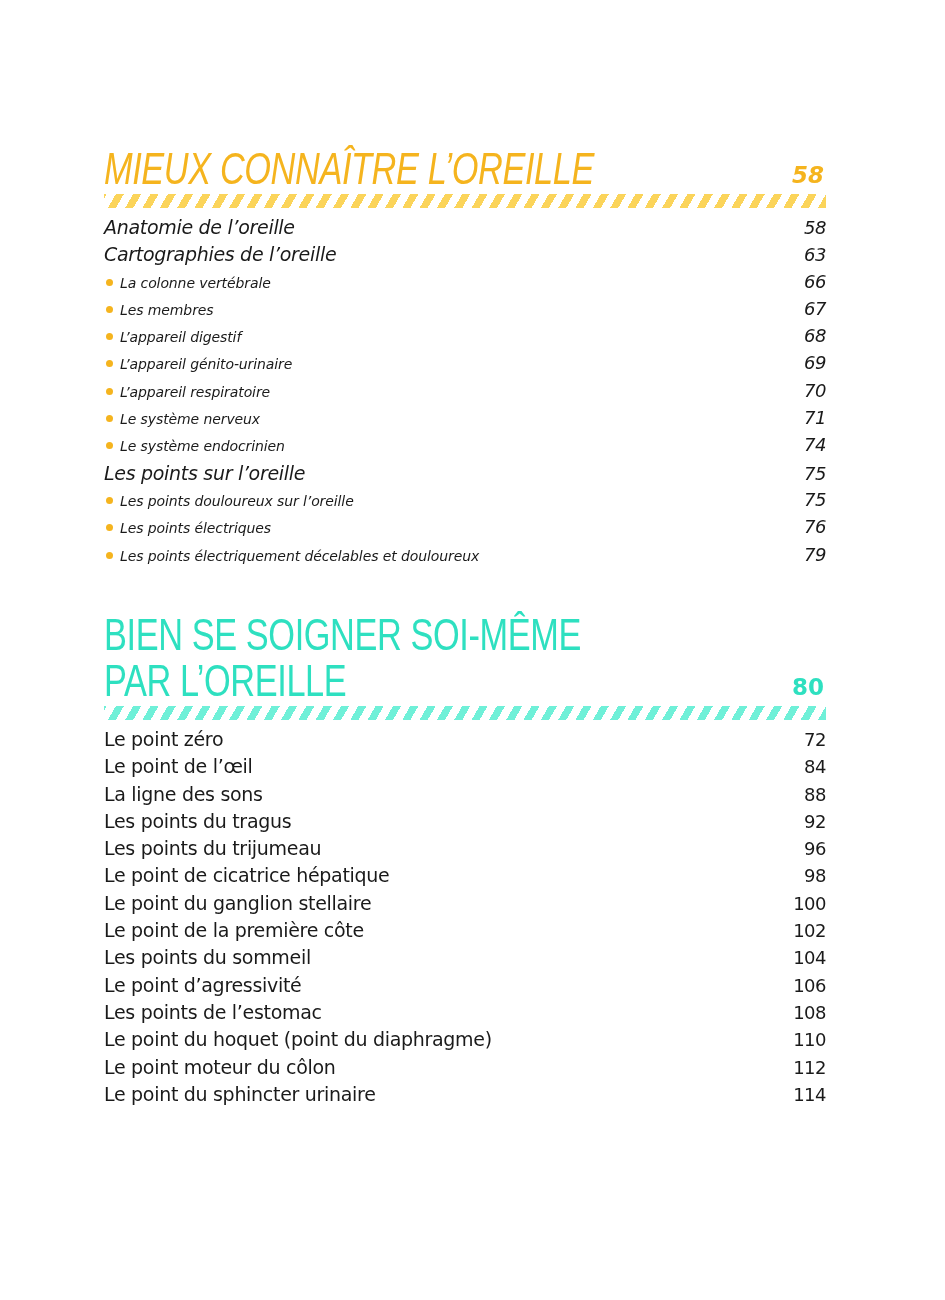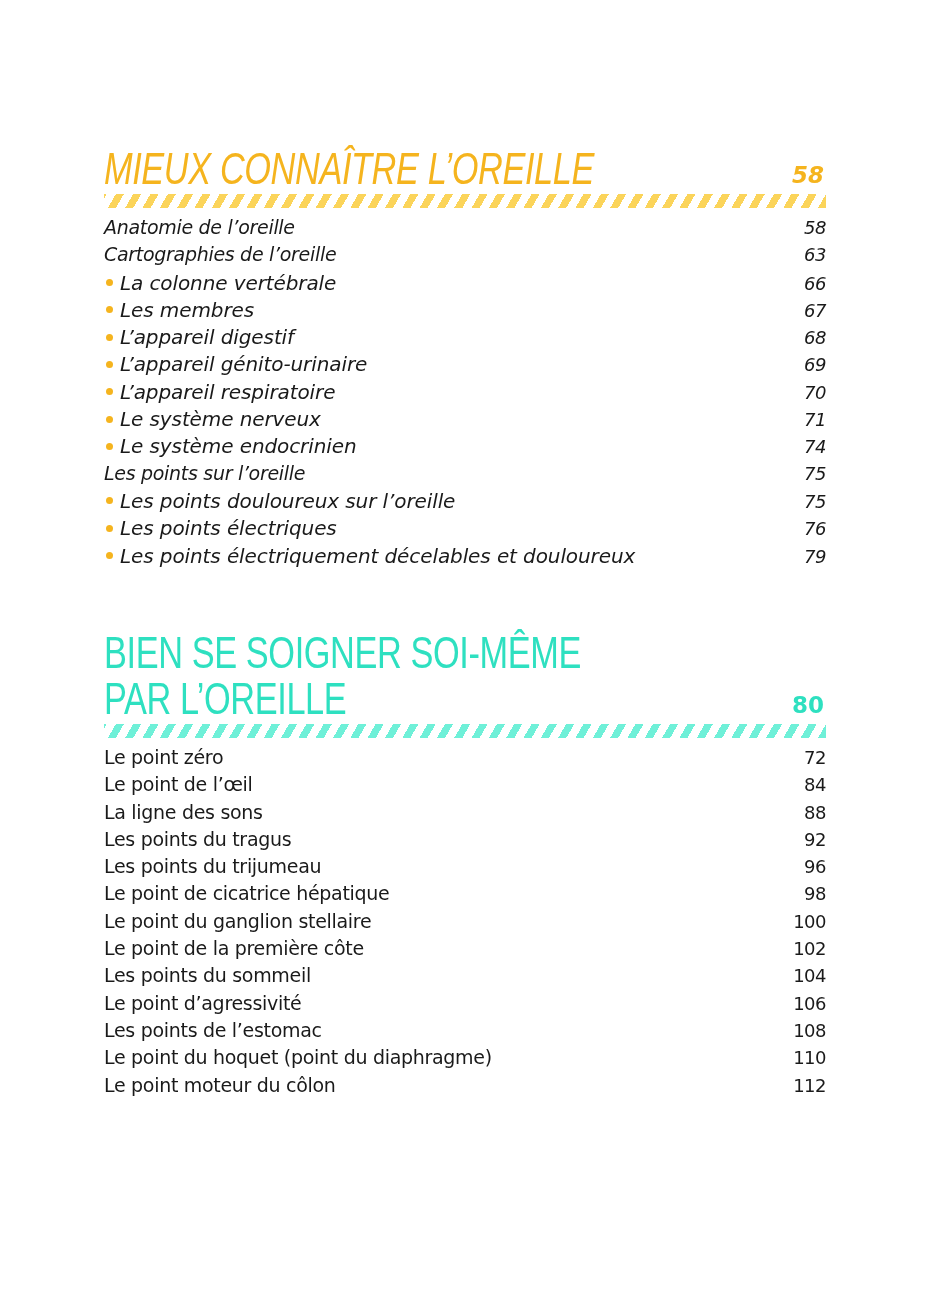--- a/index.html
+++ b/index.html
@@ -1,38 +1,38 @@
 <!DOCTYPE html>
 <html><head>
 <meta charset="utf-8">
 <style>
   html, body { margin: 0; padding: 0; background: #ffffff; }
   body { width: 945px; height: 1300px; position: relative; overflow: hidden;
          font-family: "DejaVu Sans", sans-serif; color: #1a1a1a; }
   .section { position: absolute; left: 104px; width: 722px; }
   .sec1 { top: 146px; font-style: italic; }
-  .sec2 { top: 630px; }
+  .sec2 { top: 612px; }
   .head { position: relative; }
   .title { font-family: "Liberation Sans", sans-serif; font-weight: 400;
            font-size: 44px; line-height: 46px; letter-spacing: -0.5px;
            transform: scaleX(0.78); transform-origin: left top; white-space: nowrap; margin: 0; }
   .title .line { display: block; }
   .pagenum { position: absolute; right: 2px; bottom: 4px; font-family: "DejaVu Sans", sans-serif;
              font-weight: bold; font-size: 23px; }
   .stripe { height: 14px; margin-top: 2px; }
   .sec1 .title, .sec1 .pagenum { color: #f5b41e; }
   .sec2 .title, .sec2 .pagenum { color: #2ee0c0; }
   .sec1 .stripe { background: repeating-linear-gradient(-60deg, #fbd45a 0 7px, transparent 7px 15px); }
   .sec2 .stripe { background: repeating-linear-gradient(-60deg, #6ff0d8 0 7px, transparent 7px 15px); }
   .toc { list-style: none; margin: 0; padding: 0; }
   .sec1 .toc { margin-top: 8px; }
   .sec2 .toc { margin-top: 8px; }
   .row { display: flex; justify-content: space-between; align-items: baseline; height: 27.3px; text-align: right; }
   .row .label { font-size: 19px; letter-spacing: -0.3px; }
-  .row.sub .label { font-size: 20px; letter-spacing: -0.1px; }
+  .row.sub .label { font-size: 14px; letter-spacing: -0.1px; }
   .row .num { font-size: 18px; letter-spacing: -0.5px; }
   .bullet { display: inline-block; width: 7px; height: 7px; border-radius: 50%;
             background: #f5b41e; margin: 0 7px 3px 2px; vertical-align: middle; }
   .sec2 .row { height: 27.3px; }
 </style>
 </head>
 <body>
 
 <section class="section sec1">
   <div class="head">
@@ -153,14 +153,18 @@
         <span class="num">108</span>
       </li>
       <li class="row">
         <span class="label"><span>Le point du hoquet (point du diaphragme)</span></span>
         <span class="num">110</span>
       </li>
       <li class="row">
         <span class="label"><span>Le point moteur du côlon</span></span>
         <span class="num">112</span>
       </li>
+      <li class="row">
+        <span class="label"><span>Le point du sphincter urinaire</span></span>
+        <span class="num">114</span>
+      </li>
     </ul>
 </section>
 
 </body></html>

